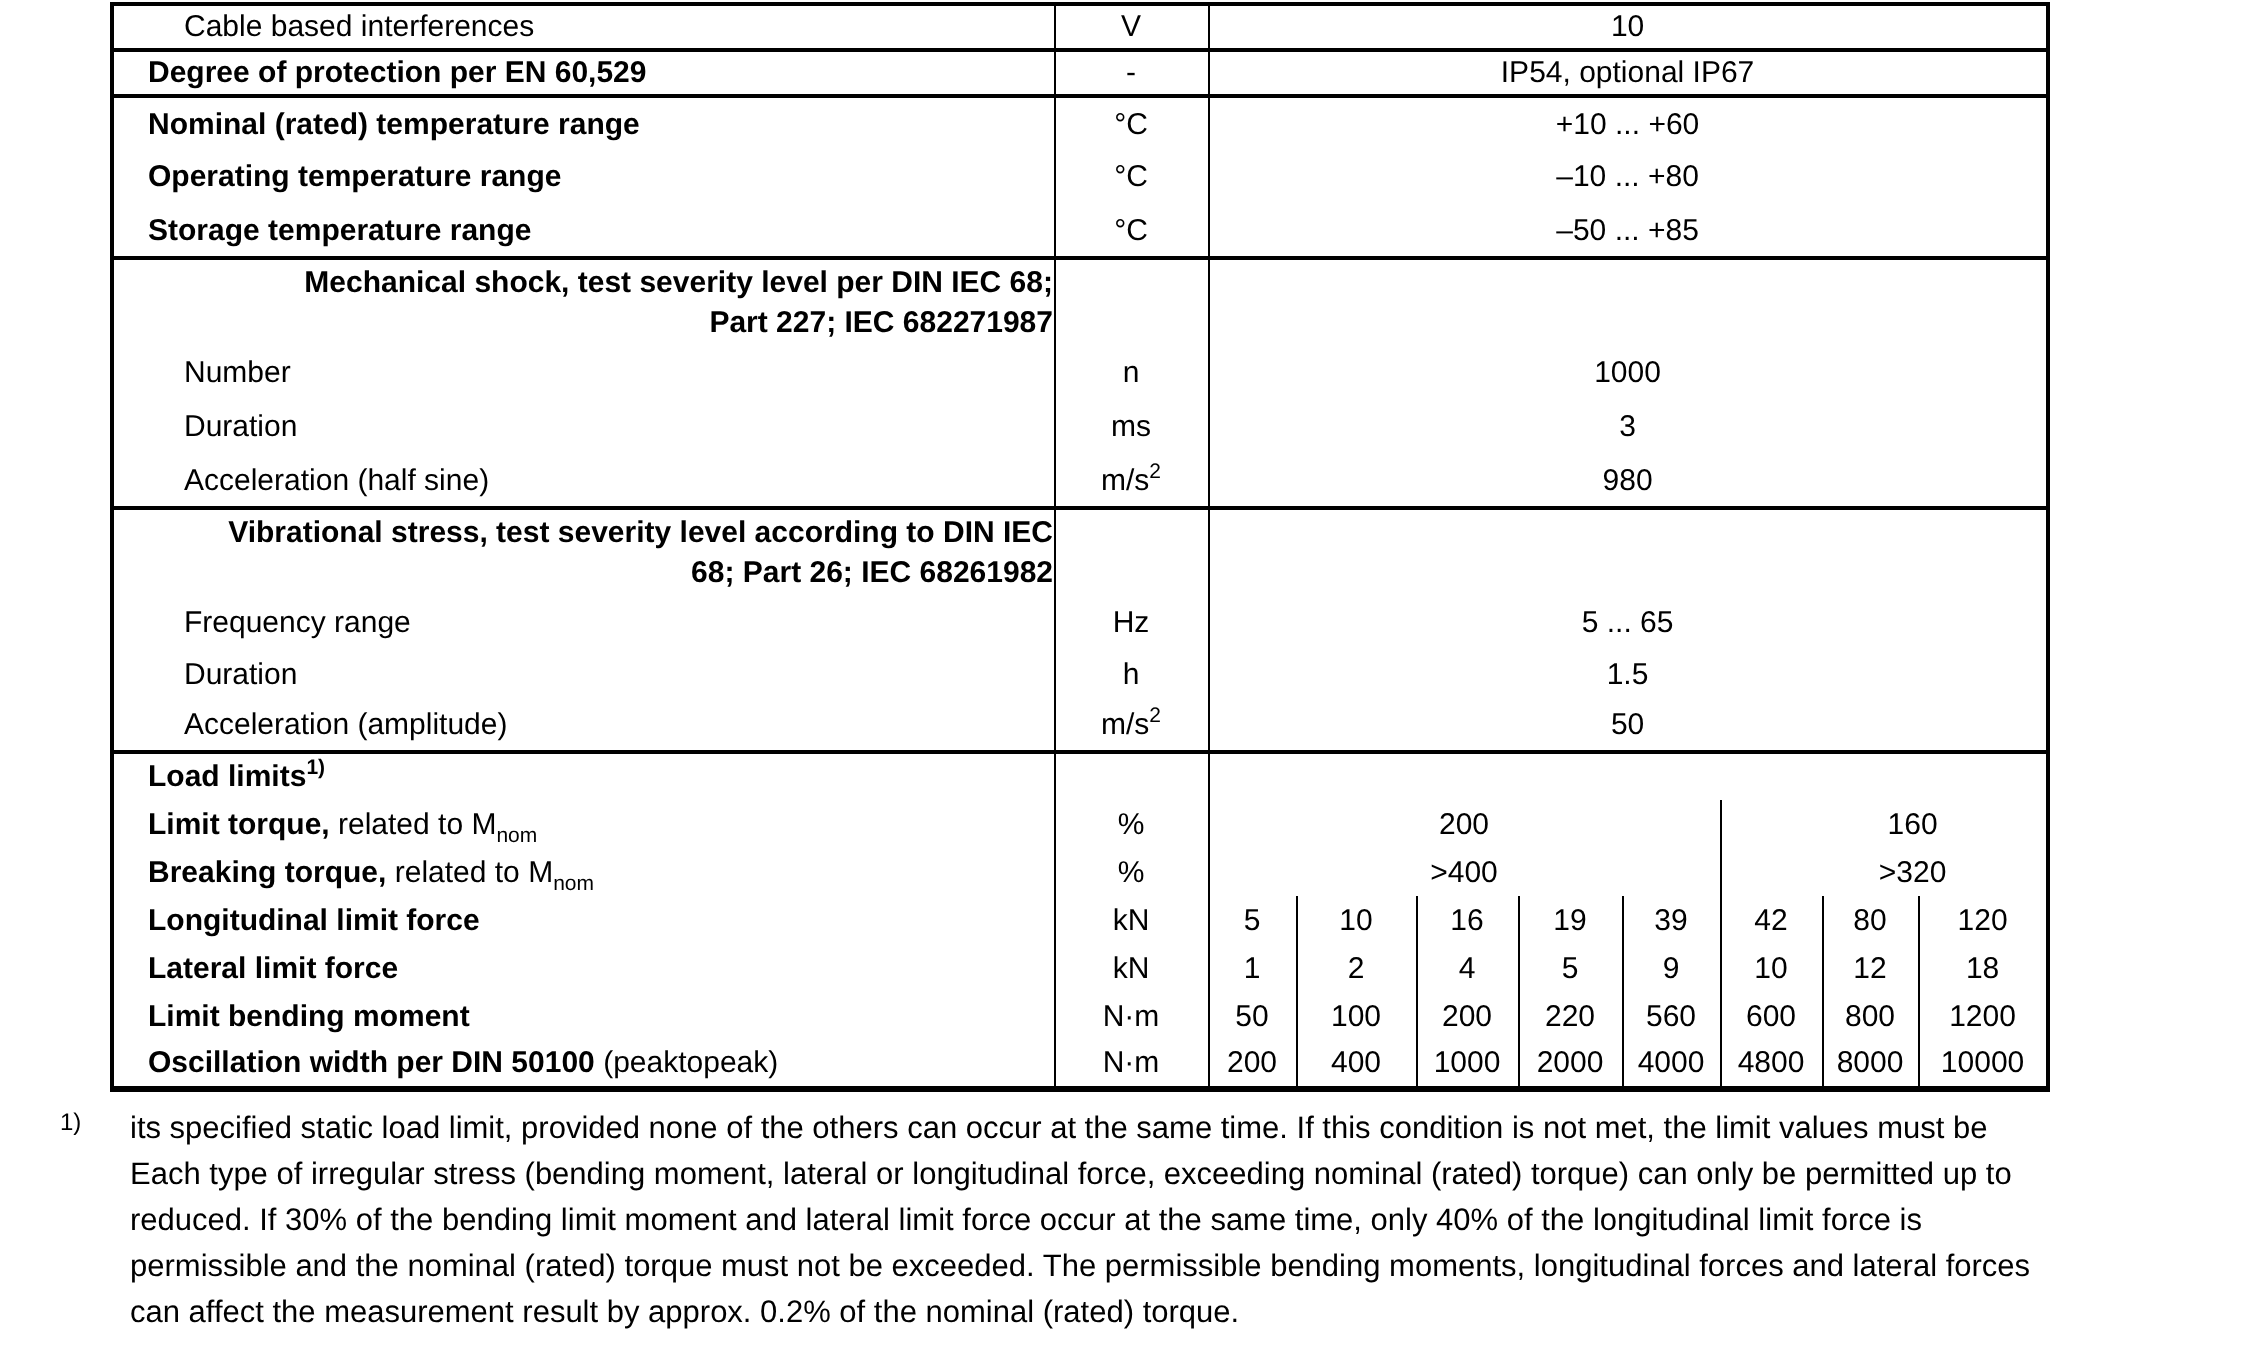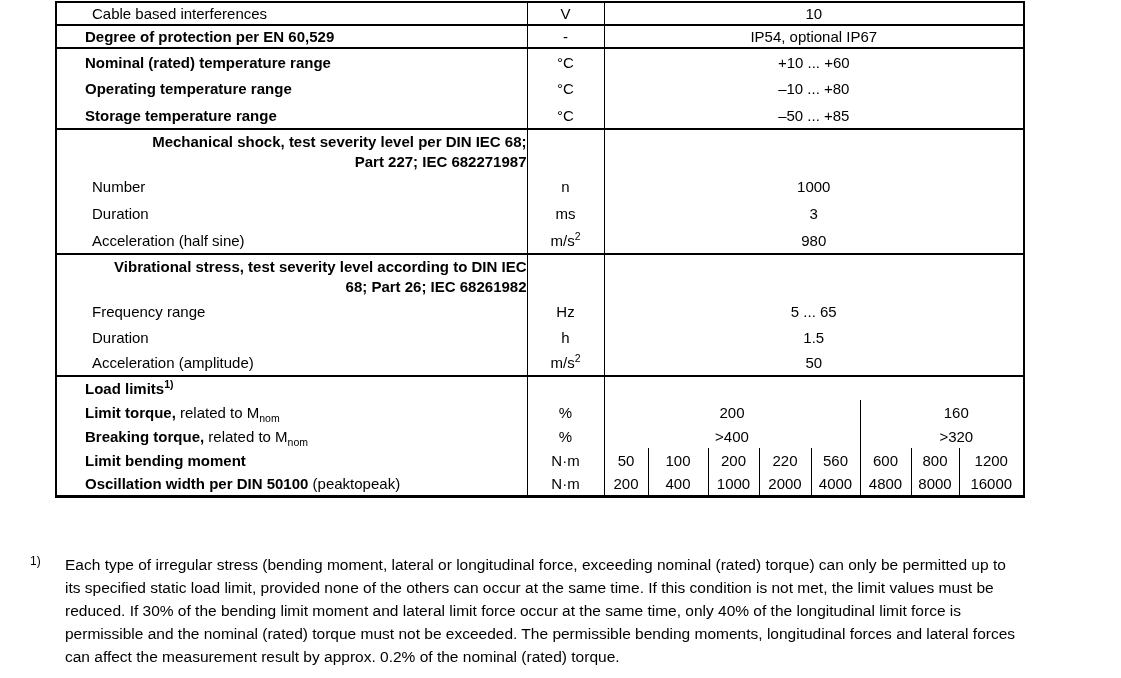--- a/index.html
+++ b/index.html
@@ -13,21 +13,21 @@
     position: absolute; left: 55px; top: 1px;
     width: 968px;
     border-collapse: collapse; table-layout: fixed;
     border: 2px solid #000;
     border-bottom: 3px solid #000;
   }
   td {
     font-size: 15px; padding: 0; vertical-align: middle;
     overflow: hidden; white-space: nowrap;
   }
-  td.lbl { text-align: left; padding-left: 28px; font-weight: bold; }
+  td.lbl { text-align: left; padding-left: 17px; font-weight: bold; }
   td.lbl.ind { padding-left: 35px; font-weight: normal; }
   td.lbl .reg { font-weight: normal; }
   td.u { border-left: 1px solid #000; border-right: 1px solid #000; text-align: center; }
   td.v { text-align: center; }
   td.vdiv { border-left: 1px solid #000; padding-left: 29px; }
   td.num { text-align: center; border-left: 1px solid #000; }
   tr.sec > td { border-top: 2px solid #000; }
   tr.r23 > td { height: 23px; }
   tr.r24 > td { height: 24px; margin-left: 48px; }
   tr.r26 > td { height: 26px; }
@@ -159,21 +159,45 @@
     <td class="v vdiv" colspan="3">160</td>
   </tr>
 
   <tr class="r24">
     <td class="lbl"><span>Breaking torque,</span><span class="reg"> related to M</span><sub class="reg">nom</sub></td>
     <td class="u">%</td>
     <td class="v" colspan="5">&gt;400</td>
     <td class="v vdiv" colspan="3">&gt;320</td>
   </tr>
 
-
+  <tr class="r24">
+    <td class="lbl">Longitudinal limit force</td>
+    <td class="u">kN</td>
+    <td class="num">5</td>
+    <td class="num">10</td>
+    <td class="num">16</td>
+    <td class="num">19</td>
+    <td class="num">39</td>
+    <td class="num">42</td>
+    <td class="num">80</td>
+    <td class="num">120</td>
+  </tr>
+
+  <tr class="r24">
+    <td class="lbl">Lateral limit force</td>
+    <td class="u">kN</td>
+    <td class="num">1</td>
+    <td class="num">2</td>
+    <td class="num">4</td>
+    <td class="num">5</td>
+    <td class="num">9</td>
+    <td class="num">10</td>
+    <td class="num">12</td>
+    <td class="num">18</td>
+  </tr>
 
   <tr class="r24">
     <td class="lbl">Limit bending moment</td>
     <td class="u">N·m</td>
     <td class="num">50</td>
     <td class="num">100</td>
     <td class="num">200</td>
     <td class="num">220</td>
     <td class="num">560</td>
     <td class="num">600</td>
@@ -184,27 +208,27 @@
   <tr class="r24">
     <td class="lbl"><span>Oscillation width per DIN 50100</span><span class="reg"> (peaktopeak)</span></td>
     <td class="u">N·m</td>
     <td class="num">200</td>
     <td class="num">400</td>
     <td class="num">1000</td>
     <td class="num">2000</td>
     <td class="num">4000</td>
     <td class="num">4800</td>
     <td class="num">8000</td>
-    <td class="num">16000</td>
+    <td class="num">10000</td>
   </tr>
 </tbody>
   </table>
 
 <div class="footnote">
   <span class="fn-marker">1)</span>
   <div class="fn-text">
+    <div>its specified static load limit, provided none of the others can occur at the same time. If this condition is not met, the limit values must be</div>
     <div>Each type of irregular stress (bending moment, lateral or longitudinal force, exceeding nominal (rated) torque) can only be permitted up to</div>
-    <div>its specified static load limit, provided none of the others can occur at the same time. If this condition is not met, the limit values must be</div>
     <div>reduced. If 30% of the bending limit moment and lateral limit force occur at the same time, only 40% of the longitudinal limit force is</div>
     <div>permissible and the nominal (rated) torque must not be exceeded. The permissible bending moments, longitudinal forces and lateral forces</div>
     <div>can affect the measurement result by approx. 0.2% of the nominal (rated) torque.</div>
   </div>
 </div>
 
 </body></html>

